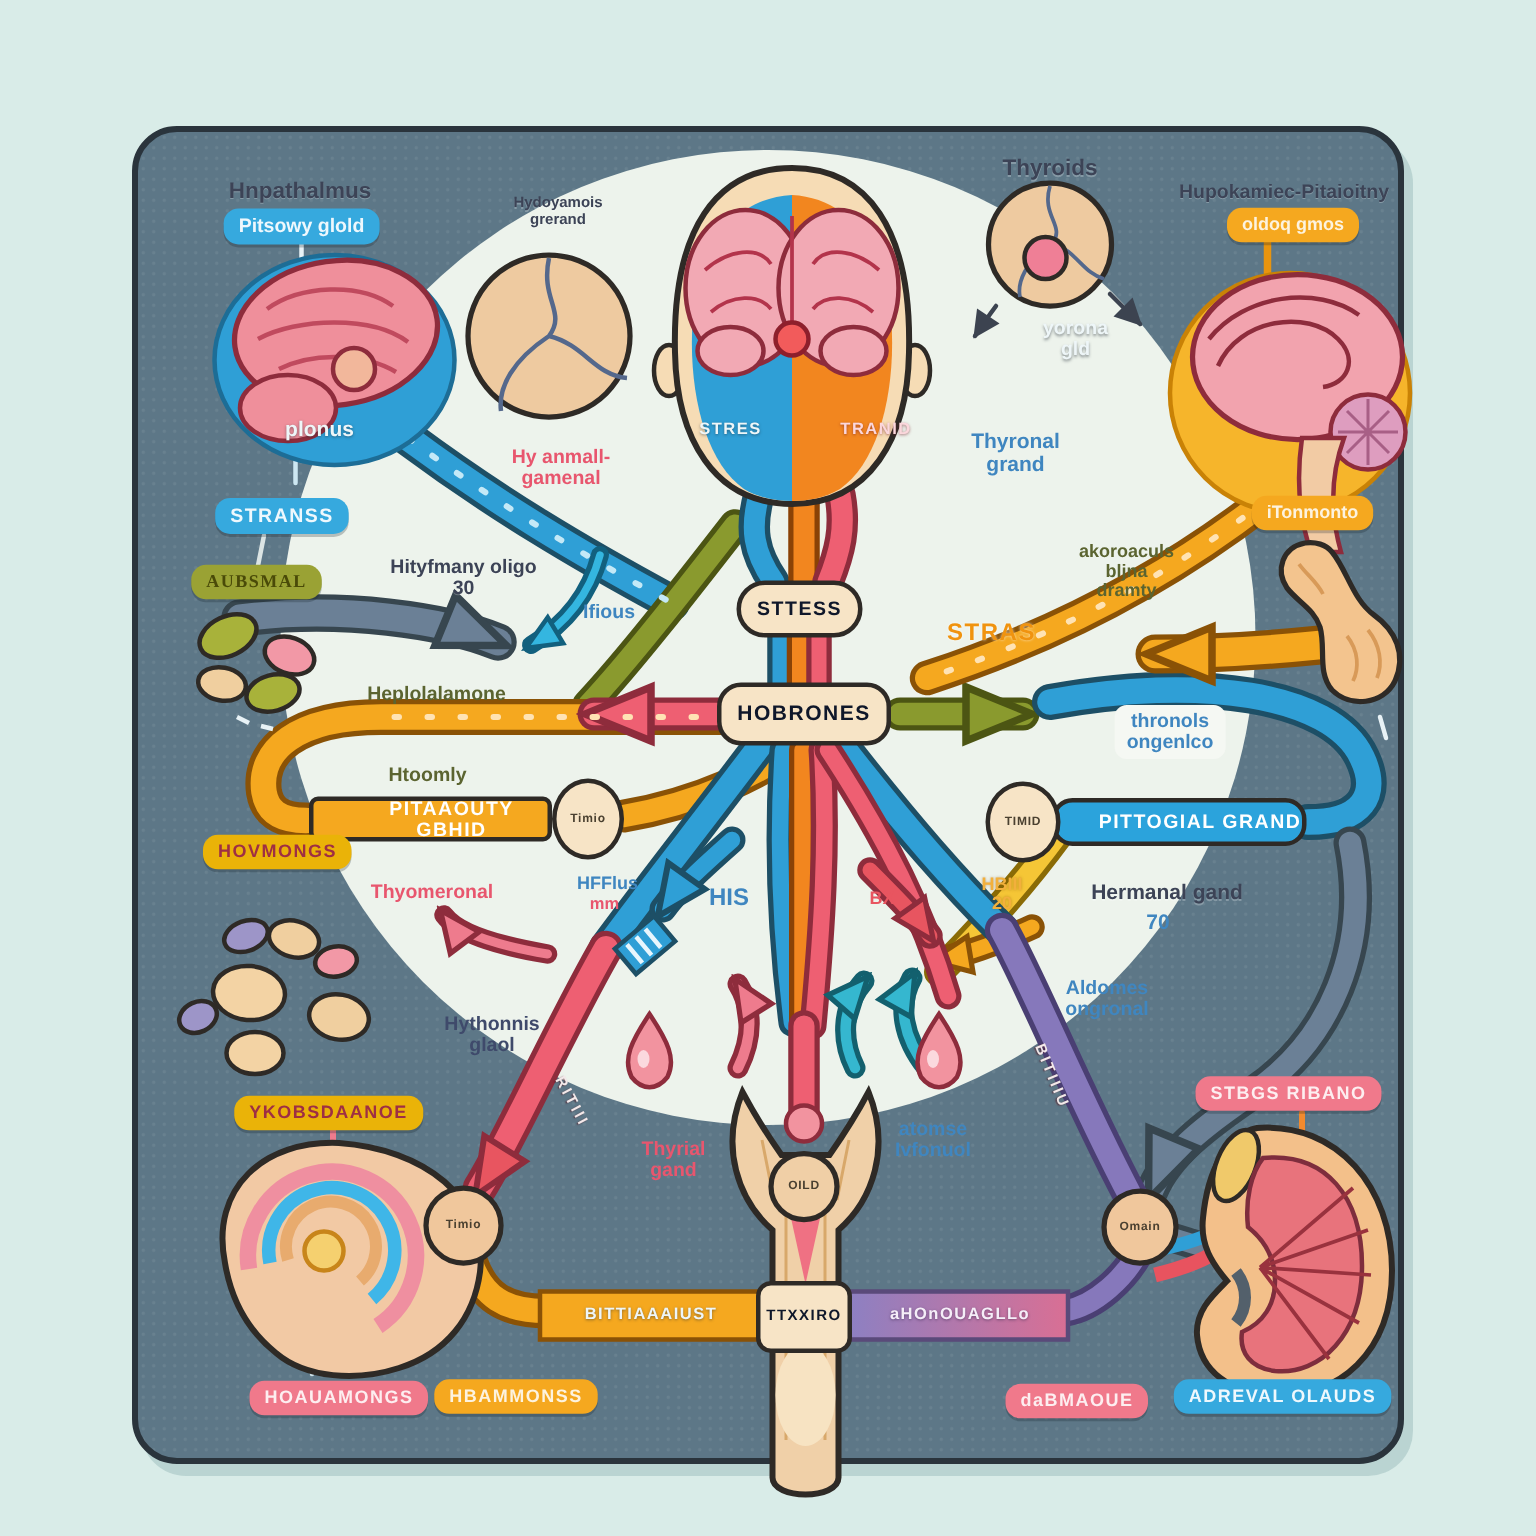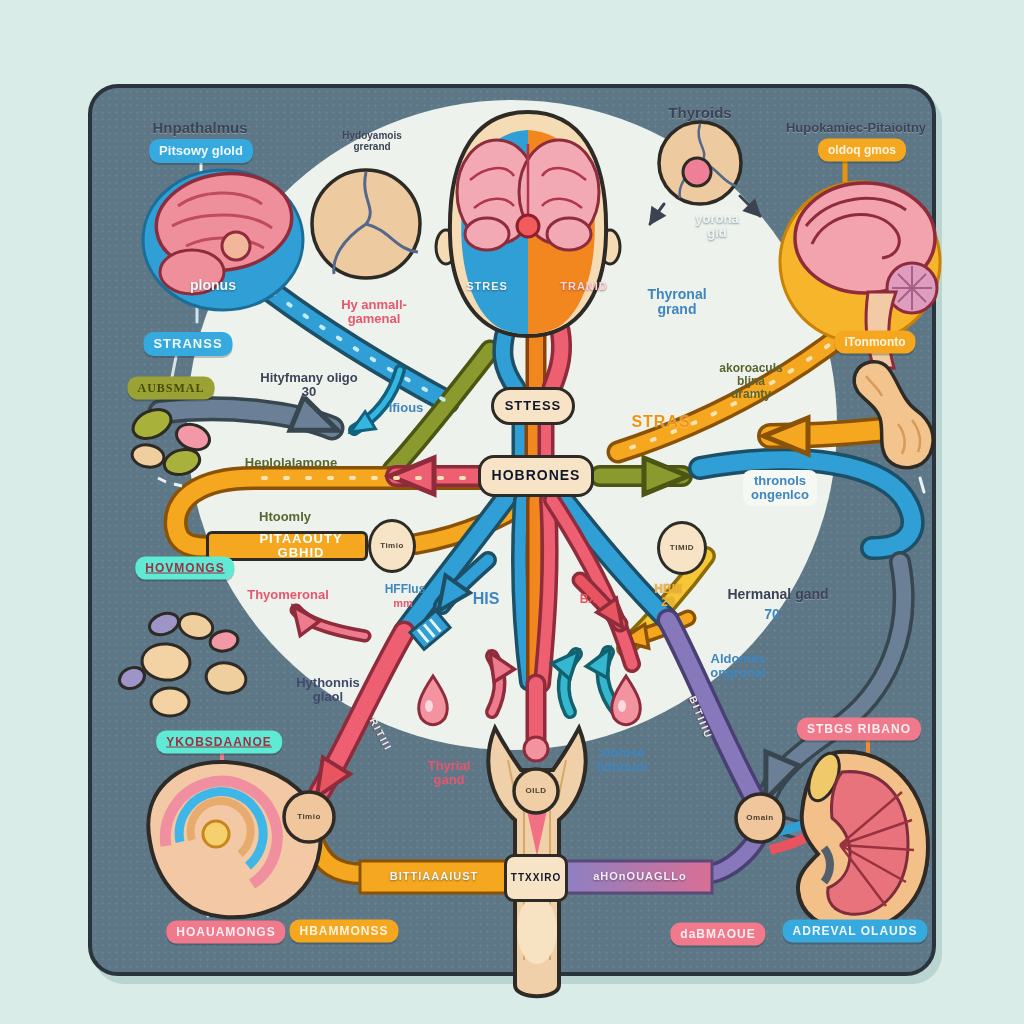--- a/index.html
+++ b/index.html
@@ -19,21 +19,21 @@
   .dk{color:#3c4356;text-shadow:0 1px 0 rgba(255,255,255,.25);}
   .pinkc{color:#e8566e;} .bluec{color:#3f86c0;} .olivec{color:#5b6430;}
   .orangec{color:#f0930f;text-shadow:0 0 2px rgba(255,255,255,.7);}
   .yellowc{color:#f2b03c;text-shadow:0 0 2px rgba(120,70,0,.4);}
   .whitec{color:#eef6f8;text-shadow:0 1px 2px rgba(30,40,50,.5);}
   .redc{color:#e85560;}
   .pill{padding:5px 10px;border-radius:10px;font-size:13px;box-shadow:0 2px 0 rgba(20,30,40,.25);}
   .pill.blue{background:#36a9de;color:#eef8fd;}
   .pill.olive{background:#9aa234;color:#4a4a08;font-family:Liberation Serif, serif;}
   .pill.pink{background:#f0798b;color:#fdeef0;}
-  .pill.pinkdark{background:#5eead4;color:#9e2f44;text-decoration:underline;}
+  .pill.pinkdark{background:#eab308;color:#9e2f44;}
   .pill.orange{background:#f5a81f;color:#fdf3df;}
   .bar{display:flex;align-items:center;justify-content:center;
        border:3px solid #2e2a26;box-sizing:border-box;color:#fff;
        letter-spacing:1px;font-weight:bold;padding-left:28px;}
   .tanbox{display:flex;align-items:center;justify-content:center;
        background:#f7e4c6;border:3.5px solid #2e2a26;box-sizing:border-box;
        color:#0f172a;font-weight:bold;letter-spacing:1px;}
   .whitebox{background:#f5f8f3;border-radius:8px;padding:4px 8px;}
   .nodetxt{font-size:8px;color:#4a4030;letter-spacing:.5px;}
   .vtxt{color:#f3e9ea;font-size:10px;letter-spacing:2px;text-shadow:0 1px 1px rgba(80,20,30,.6);}
@@ -340,20 +340,21 @@
 dramty</div>
   <div class="lbl olivec" style="left:291px;top:463px;font-size:13px">Heplolalamone</div>
   <div class="lbl tanbox" style="left:533px;top:406px;width:84px;height:38px;border-radius:20px;font-size:13px">STTESS</div>
   <div class="lbl tanbox" style="left:536px;top:476px;width:116px;height:42px;border-radius:16px;font-size:14px">HOBRONES</div>
   <div class="lbl olivec" style="left:285px;top:517px;font-size:13px">Htoomly</div>
   <div class="lbl bar" style="left:287px;top:546px;width:162px;height:30px;background:#f5a81f;border-radius:6px;font-size:13px">PITAAOUTY GBHID</div>
   <div class="lbl tanbox nodetxt" style="left:392px;top:546px;width:48px;height:54px;border-radius:50%">Timio</div>
   <div class="lbl pill pinkdark" style="left:185px;top:568px;font-size:12px;letter-spacing:1px">HOVMONGS</div>
   <div class="lbl whitebox bluec" style="left:780px;top:488px;font-size:13px">thronols
 ongenlco</div>
+  <div class="lbl bar" style="left:786px;top:548px;width:170px;height:32px;background:#2ba3dc;border-radius:14px;font-size:13px">PITTOGIAL GRAND</div>
   <div class="lbl tanbox nodetxt" style="left:682px;top:548px;width:50px;height:54px;border-radius:50%">TIMID</div>
   <div class="lbl dk" style="left:778px;top:595px;font-size:14px">Hermanal gand</div>
   <div class="lbl bluec" style="left:772px;top:615px;font-size:14px">70</div>
   <div class="lbl yellowc" style="left:668px;top:596px;font-size:12px">HBIII
 20</div>
   <div class="lbl bluec" style="left:738px;top:666px;font-size:13px">Aldomes
 ongronal</div>
   <div class="lbl pinkc" style="left:288px;top:595px;font-size:13px">Thyomeronal</div>
   <div class="lbl bluec" style="left:405px;top:589px;font-size:12px">HFFlus</div>
   <div class="lbl pinkc" style="left:403px;top:604px;font-size:11px">mm</div>

